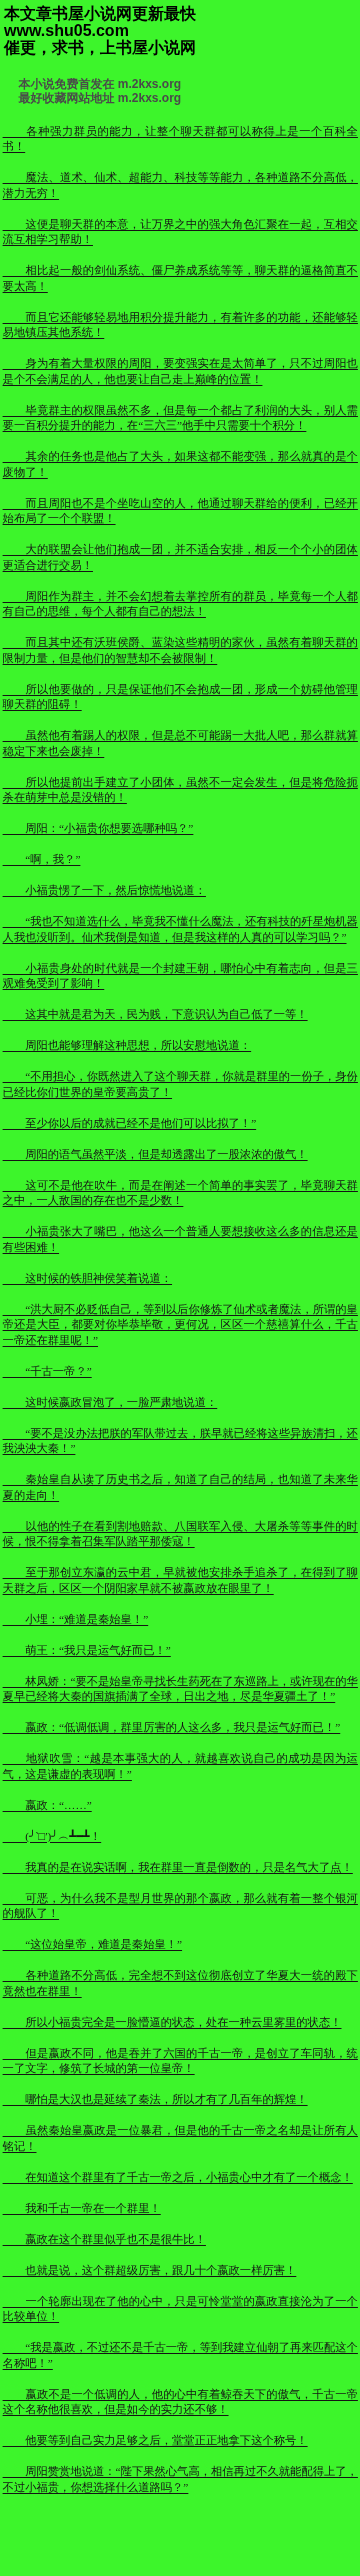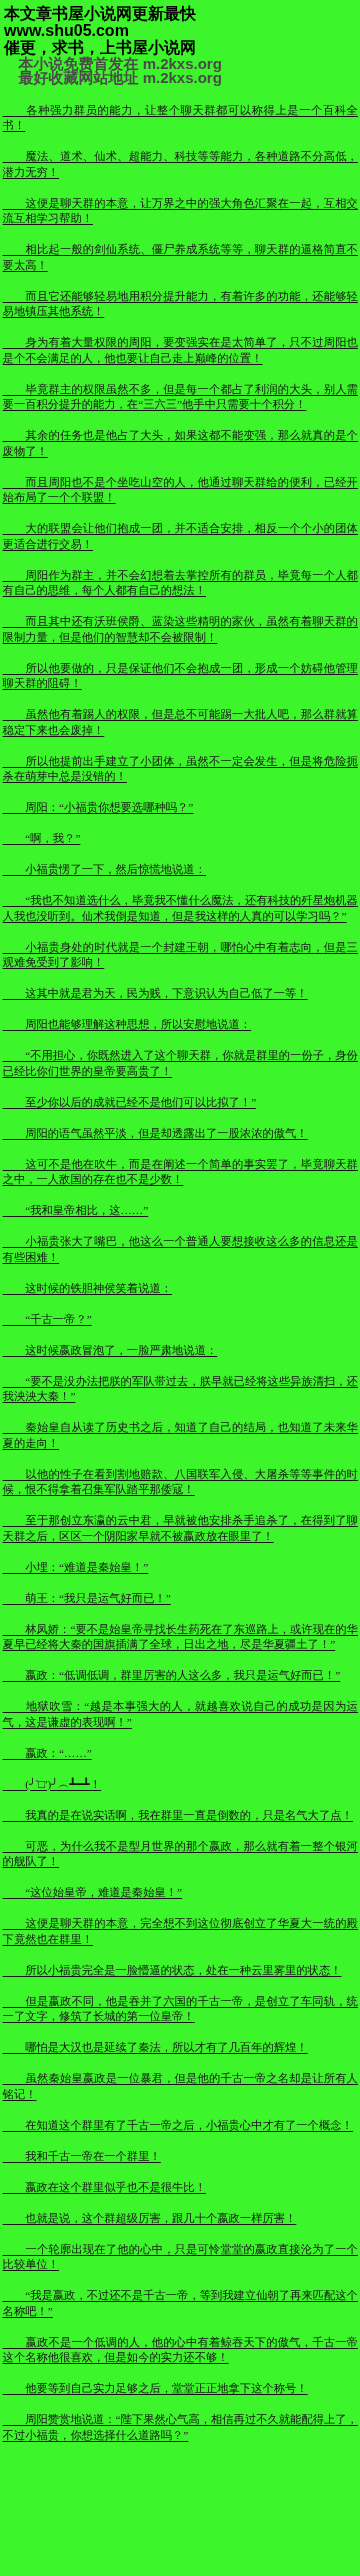--- a/index.html
+++ b/index.html
@@ -25,25 +25,25 @@
     padding:5.2px 0 0 4.1px;
     font-family:"Liberation Sans","DejaVu Sans",sans-serif;
     font-weight:bold;
     font-size:16px;
     line-height:17px;
     color:var(--header-ink);
   }
 
   
   .source-note{
-    margin-top:1px;
+    margin-top:22px;
     padding-left:18.5px;
     font-family:"Liberation Sans","DejaVu Sans",sans-serif;
     font-weight:600;
-    font-size:15px;
+    font-size:12px;
     line-height:13.4px;
     color:var(--note-gray);
   }
 
   
   .novel{
     padding:3.1px 3.1px 0 2.6px;
   }
   .novel p.para{
     margin:15.5px 0;
@@ -94,40 +94,40 @@
         <p class="para">　　“啊，我？”</p>
         <p class="para">　　小福贵愣了一下，然后惊慌地说道：</p>
         <p class="para">　　“我也不知道选什么，毕竟我不懂什么魔法，还有科技的歼星炮机器人我也没听到。仙术我倒是知道，但是我这样的人真的可以学习吗？”</p>
         <p class="para">　　小福贵身处的时代就是一个封建王朝，哪怕心中有着志向，但是三观难免受到了影响！</p>
         <p class="para">　　这其中就是君为天，民为贱，下意识认为自己低了一等！</p>
         <p class="para">　　周阳也能够理解这种思想，所以安慰地说道：</p>
         <p class="para">　　“不用担心，你既然进入了这个聊天群，你就是群里的一份子，身份已经比你们世界的皇帝要高贵了！</p>
         <p class="para">　　至少你以后的成就已经不是他们可以比拟了！”</p>
         <p class="para">　　周阳的语气虽然平淡，但是却透露出了一股浓浓的傲气！</p>
         <p class="para">　　这可不是他在吹牛，而是在阐述一个简单的事实罢了，毕竟聊天群之中，一人敌国的存在也不是少数！</p>
-        <p class="para">　　“我和皇帝相比，这……”</p>
         <p class="para">　　小福贵张大了嘴巴，他这么一个普通人要想接收这么多的信息还是有些困难！</p>
         <p class="para">　　这时候的铁胆神侯笑着说道：</p>
+        <p class="para">　　“洪大厨不必贬低自己，等到以后你修炼了仙术或者魔法，所谓的皇帝还是大臣，都要对你毕恭毕敬，更何况，区区一个慈禧算什么，千古一帝还在群里呢！”</p>
         <p class="para">　　“千古一帝？”</p>
         <p class="para">　　这时候嬴政冒泡了，一脸严肃地说道：</p>
         <p class="para">　　“要不是没办法把朕的军队带过去，朕早就已经将这些异族清扫，还我泱泱大秦！”</p>
         <p class="para">　　秦始皇自从读了历史书之后，知道了自己的结局，也知道了未来华夏的走向！</p>
         <p class="para">　　以他的性子在看到割地赔款、八国联军入侵、大屠杀等等事件的时候，恨不得拿着召集军队踏平那倭寇！</p>
         <p class="para">　　至于那创立东瀛的云中君，早就被他安排杀手追杀了，在得到了聊天群之后，区区一个阴阳家早就不被嬴政放在眼里了！</p>
         <p class="para">　　小埋：“难道是秦始皇！”</p>
         <p class="para">　　萌王：“我只是运气好而已！”</p>
         <p class="para">　　林凤娇：“要不是始皇帝寻找长生药死在了东巡路上，或许现在的华夏早已经将大秦的国旗插满了全球，日出之地，尽是华夏疆土了！”</p>
         <p class="para">　　嬴政：“低调低调，群里厉害的人这么多，我只是运气好而已！”</p>
         <p class="para">　　地狱吹雪：“越是本事强大的人，就越喜欢说自己的成功是因为运气，这是谦虚的表现啊！”</p>
         <p class="para">　　嬴政：“……”</p>
         <p class="para">　　(╯‵□′)╯︵┻━┻！</p>
         <p class="para">　　我真的是在说实话啊，我在群里一直是倒数的，只是名气大了点！</p>
         <p class="para">　　可恶，为什么我不是型月世界的那个嬴政，那么就有着一整个银河的舰队了！</p>
         <p class="para">　　“这位始皇帝，难道是秦始皇！”</p>
-        <p class="para">　　这便是聊天群的本意，完全想不到这位彻底创立了华夏大一统的殿下竟然也在群里！</p>
+        <p class="para">　　各种道路不分高低，完全想不到这位彻底创立了华夏大一统的殿下竟然也在群里！</p>
         <p class="para">　　所以小福贵完全是一脸懵逼的状态，处在一种云里雾里的状态！</p>
         <p class="para">　　但是嬴政不同，他是吞并了六国的千古一帝，是创立了车同轨，统一了文字，修筑了长城的第一位皇帝！</p>
         <p class="para">　　哪怕是大汉也是延续了秦法，所以才有了几百年的辉煌！</p>
         <p class="para">　　虽然秦始皇嬴政是一位暴君，但是他的千古一帝之名却是让所有人铭记！</p>
         <p class="para">　　在知道这个群里有了千古一帝之后，小福贵心中才有了一个概念！</p>
         <p class="para">　　我和千古一帝在一个群里！</p>
         <p class="para">　　嬴政在这个群里似乎也不是很牛比！</p>
         <p class="para">　　也就是说，这个群超级厉害，跟几十个嬴政一样厉害！</p>
         <p class="para">　　一个轮廓出现在了他的心中，只是可怜堂堂的嬴政直接沦为了一个比较单位！</p>
         <p class="para">　　“我是嬴政，不过还不是千古一帝，等到我建立仙朝了再来匹配这个名称吧！”</p>

